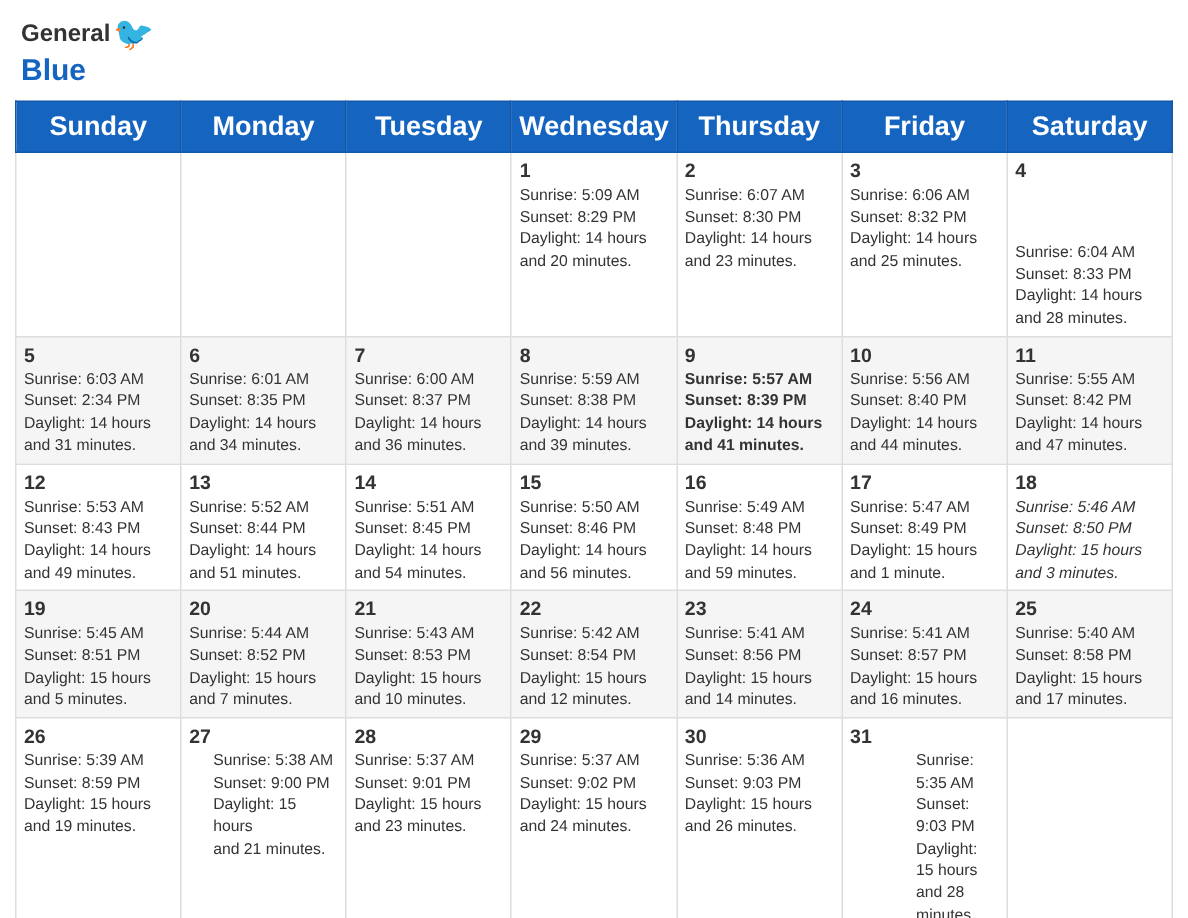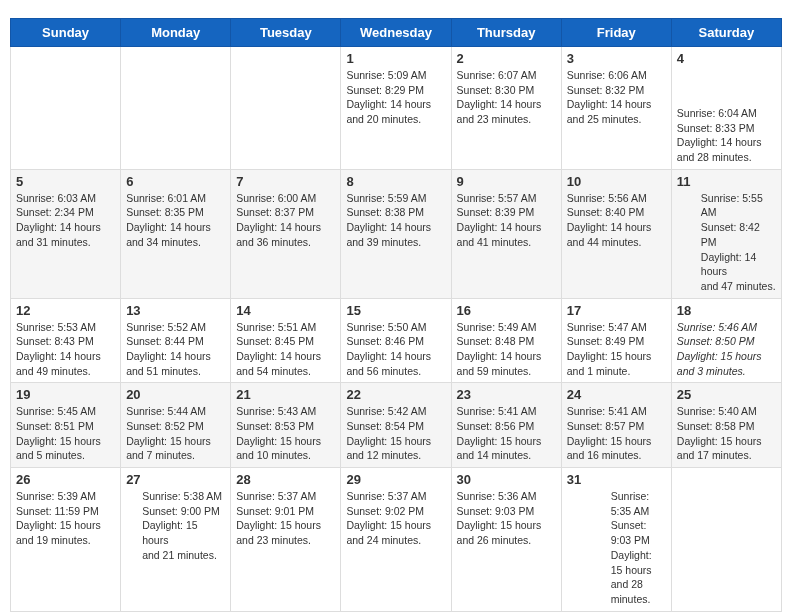--- a/index.html
+++ b/index.html
@@ -58,21 +58,21 @@
     .calendar {
       width: 100%;
       border-collapse: collapse;
       border: 1px solid #ccc;
     }
     .calendar th {
       background-color: #1565c0;
       color: white;
       text-align: center;
       padding: 6px 4px;
-      font-size: 13px;
+      font-size: 18px;
       font-weight: bold;
       border: 1px solid #1256a8;
     }
     .calendar td {
       border: 1px solid #ddd;
       vertical-align: top;
       padding: 4px 5px;
       width: calc(100% / 7);
       min-height: 80px;
       font-size: 11px;
@@ -95,20 +95,25 @@
     }
     .empty-cell {
       background: #f9f9f9;
     }
   </style>
 </head>
 <body>
 
 <div class="header">
   <div class="logo">
+    <div class="logo-line1">
+      <span class="logo-general">General</span>
+      <span class="logo-bird">🐦</span>
+    </div>
+    <span class="logo-blue">Blue</span>
   </div>
   <div class="title-section">
     <div class="month-year"></div>
     <div class="location"></div>
   </div>
 </div>
 
 <table class="calendar">
   <thead>
     <tr>
@@ -179,35 +184,35 @@
         </td>
         <td>
           <span class="day-number">8</span>
           <div class="day-info" style="white-space: pre-line;">Sunrise: 5:59 AM
 Sunset: 8:38 PM
 Daylight: 14 hours
 and 39 minutes.</div>
         </td>
         <td>
           <span class="day-number">9</span>
-          <div class="day-info" style="white-space: pre-line;">Sunrise: 5:57 AM
+          <div class="day-info" style="white-space: pre-line; font-weight: bold;">Sunrise: 5:57 AM
 Sunset: 8:39 PM
 Daylight: 14 hours
 and 41 minutes.</div>
         </td>
         <td>
           <span class="day-number">10</span>
           <div class="day-info" style="white-space: pre-line;">Sunrise: 5:56 AM
 Sunset: 8:40 PM
 Daylight: 14 hours
 and 44 minutes.</div>
         </td>
         <td>
           <span class="day-number">11</span>
-          <div class="day-info" style="white-space: pre-line; margin-left: 24px;">Sunrise: 5:55 AM
+          <div class="day-info" style="white-space: pre-line;">Sunrise: 5:55 AM
 Sunset: 8:42 PM
 Daylight: 14 hours
 and 47 minutes.</div>
         </td>
       </tr>
       <tr>
         <td>
           <span class="day-number">12</span>
           <div class="day-info" style="white-space: pre-line;">Sunrise: 5:53 AM
 Sunset: 8:43 PM
@@ -305,21 +310,21 @@
           <div class="day-info" style="white-space: pre-line;">Sunrise: 5:40 AM
 Sunset: 8:58 PM
 Daylight: 15 hours
 and 17 minutes.</div>
         </td>
       </tr>
       <tr>
         <td>
           <span class="day-number">26</span>
           <div class="day-info" style="white-space: pre-line;">Sunrise: 5:39 AM
-Sunset: 11:59 PM
+Sunset: 8:59 PM
 Daylight: 15 hours
 and 19 minutes.</div>
         </td>
         <td>
           <span class="day-number">27</span>
           <div class="day-info" style="white-space: pre-line; margin-left: 16px;">Sunrise: 5:38 AM
 Sunset: 9:00 PM
 Daylight: 15 hours
 and 21 minutes.</div>
         </td>

